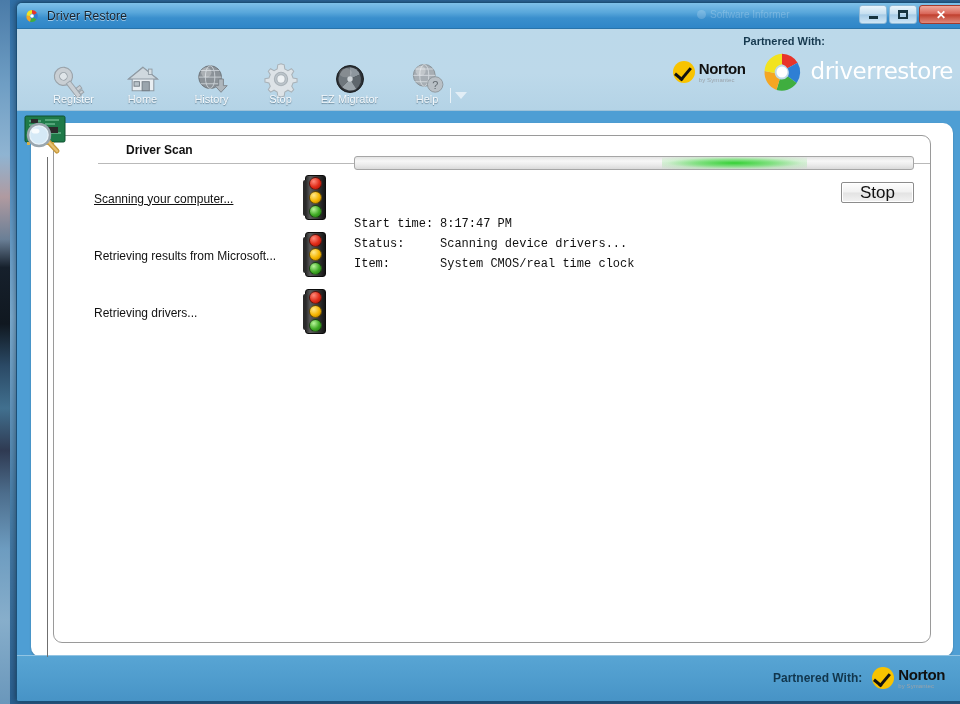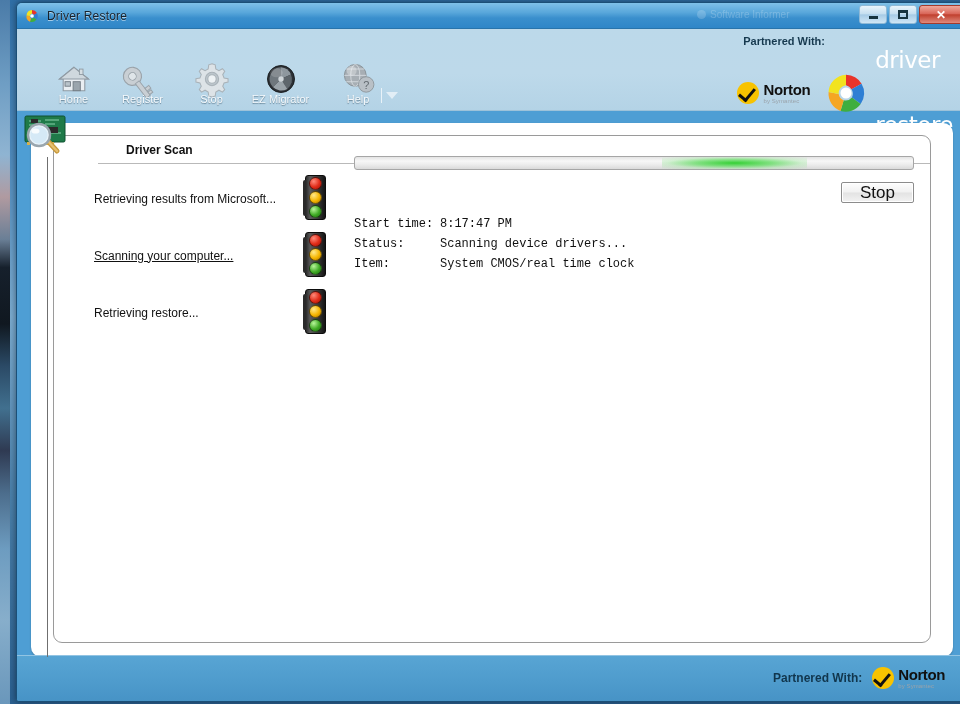--- a/index.html
+++ b/index.html
@@ -152,21 +152,21 @@
     width: 7px; height: 13px;
     border: solid #111; border-width: 0 3px 3px 0;
     transform: rotate(40deg);
   }
   .norton-text { display: flex; flex-direction: column; line-height: 1; }
   .norton-name { font-size: 15px; font-weight: bold; color: #101010; letter-spacing: -.4px; }
   .norton-sub { font-size: 6px; color: #9aa3ab; letter-spacing: .1px; margin-top: 1px; }
 
   
   #dr-logo { display: flex; align-items: center; gap: 7px; }
-  #dr-words { display: flex; flex-direction: column; line-height: .92; gap: 44px; }
+  #dr-words { display: flex; flex-direction: row; line-height: .92; }
   .dr-word {
     font-size: 23px; color: #ffffff; letter-spacing: -.5px;
     font-family: "DejaVu Sans", sans-serif;
   }
 
   
   #window-body {
     position: relative;
     height: 592px;
     padding: 12px 14px 0 14px;
@@ -342,46 +342,59 @@
       </div>
       <div class="win-btn close">✕</div>
     </div>
   </div>
 
   <div id="toolbar">
     <div id="toolbar-items">
 
       <div class="tool-item">
         <div class="tool-icon">
-          <svg viewBox="0 0 40 40" width="36" height="36">
-            <path d="M20 7 L36 20 L32 20 L32 33 L8 33 L8 20 L4 20 Z" fill="#e9eef2" stroke="#8f9aa3" stroke-width="1.2"></path>
-            <path d="M20 7 L36 20 L4 20 Z" fill="#cfd8de" stroke="#8f9aa3" stroke-width="1.2"></path>
-            <rect x="19" y="23" width="8" height="10" fill="#9aa5ad" stroke="#707a82" stroke-width="1"></rect>
-            <rect x="10" y="23" width="6" height="5" fill="#b9c3ca" stroke="#707a82" stroke-width="1"></rect>
-            <rect x="26" y="9" width="4" height="6" fill="#d6dee3" stroke="#8f9aa3" stroke-width="1"></rect>
-          </svg>
-        </div>
-        <span class="tool-label">Home</span>
-      </div>
-
-      <div class="tool-item">
-        <div class="tool-icon">
           <svg viewBox="0 0 44 44" width="42" height="42">
             <g transform="rotate(-38 22 22)">
               <circle cx="15" cy="13" r="9.5" fill="#c9cfd4" stroke="#9aa3aa" stroke-width="1.2"></circle>
               <circle cx="15" cy="13" r="4" fill="#dfe5e9" stroke="#9aa3aa" stroke-width="1"></circle>
               <rect x="12.6" y="21" width="5" height="19" fill="#c9cfd4" stroke="#9aa3aa" stroke-width="1"></rect>
               <rect x="17.6" y="31" width="5" height="3.6" fill="#c9cfd4" stroke="#9aa3aa" stroke-width="1"></rect>
               <rect x="17.6" y="36" width="4" height="3.2" fill="#c9cfd4" stroke="#9aa3aa" stroke-width="1"></rect>
             </g>
           </svg>
         </div>
         <span class="tool-label">Register</span>
       </div>
 
+      <div class="tool-item">
+        <div class="tool-icon">
+          <svg viewBox="0 0 40 40" width="36" height="36">
+            <path d="M20 7 L36 20 L32 20 L32 33 L8 33 L8 20 L4 20 Z" fill="#e9eef2" stroke="#8f9aa3" stroke-width="1.2"></path>
+            <path d="M20 7 L36 20 L4 20 Z" fill="#cfd8de" stroke="#8f9aa3" stroke-width="1.2"></path>
+            <rect x="19" y="23" width="8" height="10" fill="#9aa5ad" stroke="#707a82" stroke-width="1"></rect>
+            <rect x="10" y="23" width="6" height="5" fill="#b9c3ca" stroke="#707a82" stroke-width="1"></rect>
+            <rect x="26" y="9" width="4" height="6" fill="#d6dee3" stroke="#8f9aa3" stroke-width="1"></rect>
+          </svg>
+        </div>
+        <span class="tool-label">Home</span>
+      </div>
+
+      <div class="tool-item">
+        <div class="tool-icon">
+          <svg viewBox="0 0 40 40" width="38" height="38">
+            <circle cx="18" cy="18" r="12" fill="#8b9298"></circle>
+            <circle cx="18" cy="18" r="12" fill="none" stroke="#6d757b" stroke-width="1"></circle>
+            <ellipse cx="18" cy="18" rx="5" ry="12" fill="none" stroke="#c8cfd4" stroke-width="1"></ellipse>
+            <path d="M6 18 H30 M8 11 H28 M8 25 H28" stroke="#c8cfd4" stroke-width="1" fill="none"></path>
+            <circle cx="14" cy="13" r="5.5" fill="rgba(255,255,255,.28)"></circle>
+            <path d="M27 20 L27 27 L23 27 L29.5 34 L36 27 L32 27 L32 20 Z" fill="#aeb6bc" stroke="#7d858b" stroke-width="1"></path>
+          </svg>
+        </div>
+        <span class="tool-label">History</span>
+      </div>
 
       <div class="tool-item">
         <div class="tool-icon">
           <svg viewBox="0 0 40 40" width="38" height="38">
             <g fill="#dde3e7" stroke="#a9b2b8" stroke-width="1.1">
               <path d="M20 4 l3.4 1.1 .6 4.2 3.3 1.9 3.7-2 2.4 2.6 -2.1 3.6 1.4 3.5 4.2 .8 0 3.6 -4.2 .8 -1.4 3.5 2.1 3.6 -2.4 2.6 -3.7-2 -3.3 1.9 -.6 4.2 -3.4 1.1 -3.4-1.1 -.6-4.2 -3.3-1.9 -3.7 2 -2.4-2.6 2.1-3.6 -1.4-3.5 -4.2-.8 0-3.6 4.2-.8 1.4-3.5 -2.1-3.6 2.4-2.6 3.7 2 3.3-1.9 .6-4.2 Z"></path>
               <circle cx="20" cy="20" r="7" fill="#bcc5cb"></circle>
               <circle cx="20" cy="20" r="4.4" fill="#eef2f4"></circle>
             </g>
           </svg>
@@ -485,45 +498,45 @@
       <div id="scan-guide"></div>
 
       <div id="content-inner">
 
         <div id="card-header">
           <span id="card-title">Driver Scan</span>
         </div>
 
         <div id="step-list">
 
+          <div class="step-row active">
+            <span class="step-label">Scanning your computer...</span>
+            <span class="step-light">
+              <span class="tl-body">
+                <span class="tl-lamp tl-red"></span>
+                <span class="tl-lamp tl-yellow"></span>
+                <span class="tl-lamp tl-green"></span>
+              </span>
+            </span>
+          </div>
+
           <div class="step-row">
             <span class="step-label">Retrieving results from Microsoft...</span>
             <span class="step-light">
               <span class="tl-body">
                 <span class="tl-lamp tl-red"></span>
                 <span class="tl-lamp tl-yellow"></span>
                 <span class="tl-lamp tl-green"></span>
               </span>
             </span>
           </div>
 
-          <div class="step-row active">
-            <span class="step-label">Scanning your computer...</span>
-            <span class="step-light">
-              <span class="tl-body">
-                <span class="tl-lamp tl-red"></span>
-                <span class="tl-lamp tl-yellow"></span>
-                <span class="tl-lamp tl-green"></span>
-              </span>
-            </span>
-          </div>
-
 
           <div class="step-row">
-            <span class="step-label">Retrieving restore...</span>
+            <span class="step-label">Retrieving drivers...</span>
             <span class="step-light">
               <span class="tl-body">
                 <span class="tl-lamp tl-red"></span>
                 <span class="tl-lamp tl-yellow"></span>
                 <span class="tl-lamp tl-green"></span>
               </span>
             </span>
           </div>
 
         </div>

